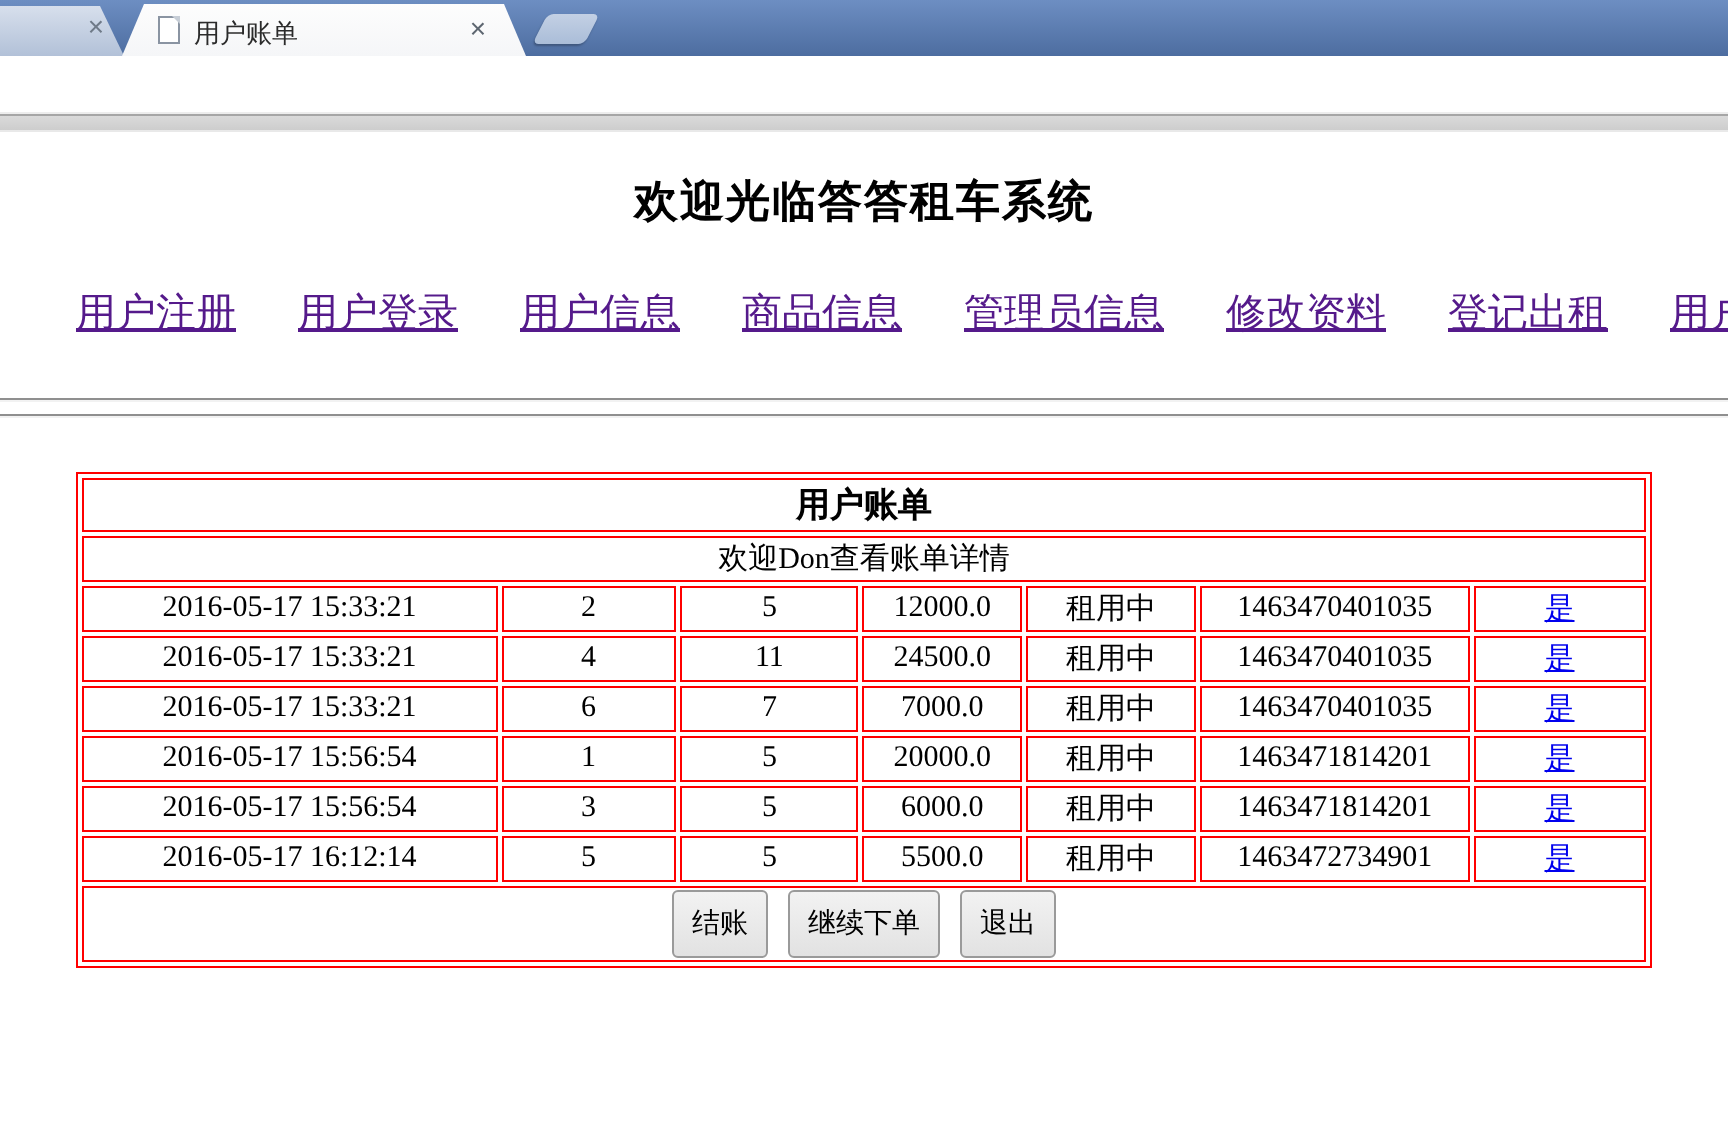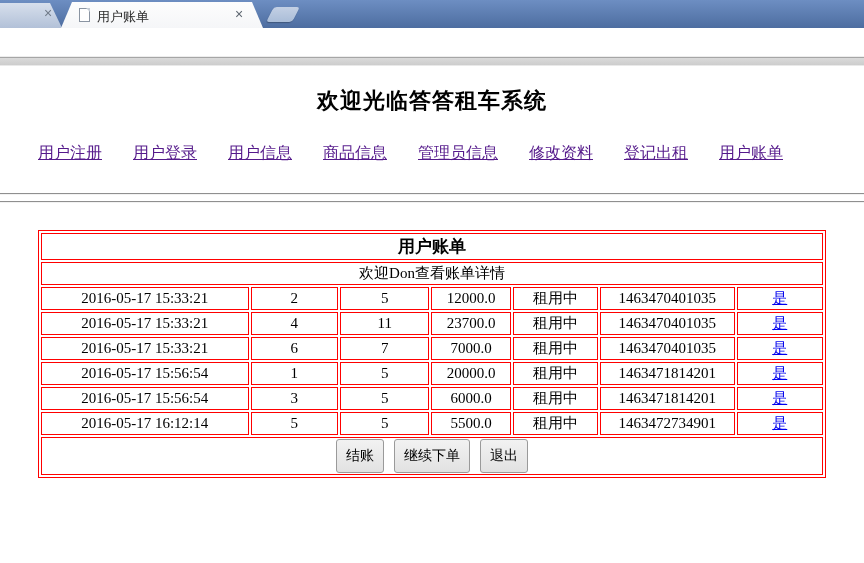--- a/index.html
+++ b/index.html
@@ -55,21 +55,21 @@
     height:9px; background:linear-gradient(#dadada,#cdcdcd);
     border-top:1px solid #a6a6a6; border-bottom:1px solid #e9e9e9;
   }
   
   .page-title {
     margin:20px 0 12px; text-align:center;
     font-size:22px; font-weight:bold; color:#000; letter-spacing:1px;
   }
   .main-nav {
     margin:27px 0 0 38px; display:flex; gap:31px;
-    font-size:16px; white-space:nowrap;
+    font-size:20px; white-space:nowrap;
   }
   .main-nav a { color:#551a8b; text-decoration:underline; cursor:pointer; }
   hr.rule {
     margin:0; border:none; height:0;
     border-top:1px solid #8f8f8f; border-bottom:1px solid #f2f2f2;
   }
   hr.rule-1 { margin-top:29px; }
   hr.rule-2 { margin-top:6px; }
   
   table.bill-table {
@@ -151,21 +151,21 @@
         <td>5</td>
         <td>12000.0</td>
         <td>租用中</td>
         <td>1463470401035</td>
         <td><a class="return-link">是</a></td>
       </tr>
       <tr>
         <td>2016-05-17 15:33:21</td>
         <td>4</td>
         <td>11</td>
-        <td>23700.0</td>
+        <td>24500.0</td>
         <td>租用中</td>
         <td>1463470401035</td>
         <td><a class="return-link">是</a></td>
       </tr>
       <tr>
         <td>2016-05-17 15:33:21</td>
         <td>6</td>
         <td>7</td>
         <td>7000.0</td>
         <td>租用中</td>

